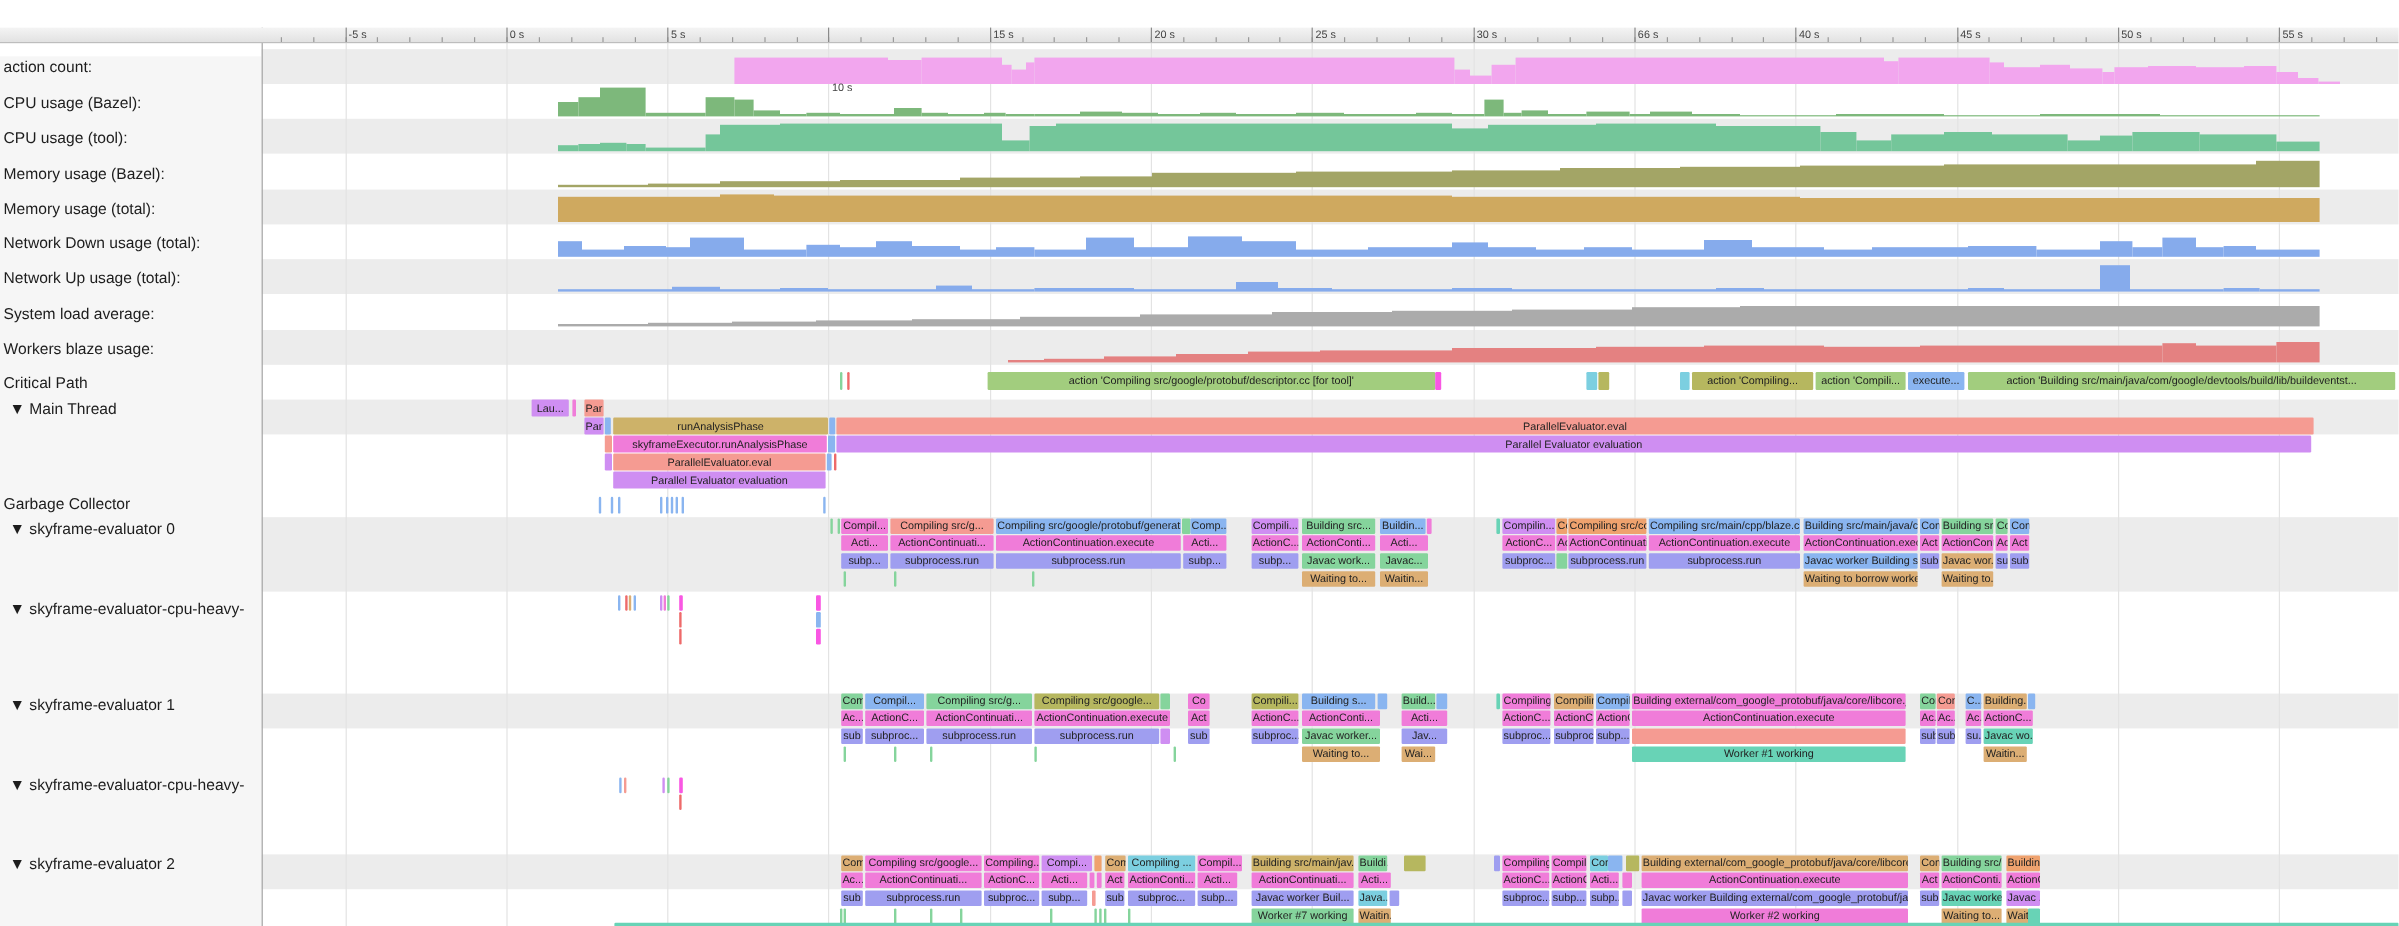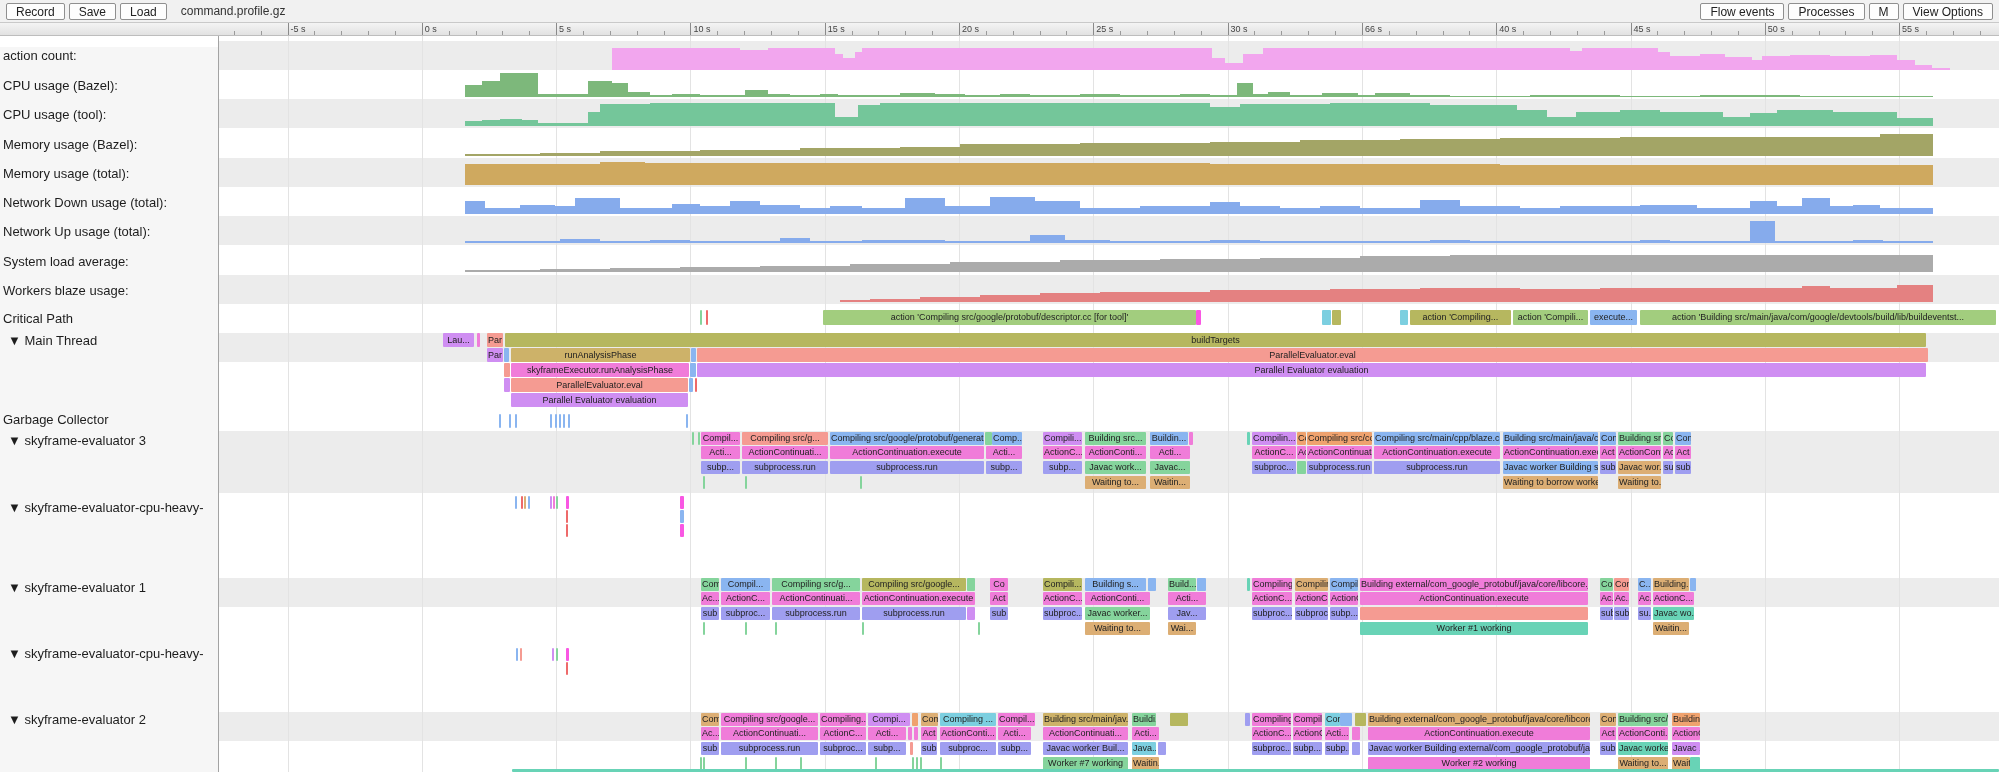--- a/index.html
+++ b/index.html
@@ -263,21 +263,20 @@
       <div class="evt" style="left: 1322px; width: 9px; top: 310px; height: 15px; line-height: 15px; background: rgb(124, 207, 224);"></div>
       <div class="evt" style="left: 1332px; width: 9px; top: 310px; height: 15px; line-height: 15px; background: rgb(182, 183, 95);"></div>
       <div class="evt" style="left: 1400px; width: 8px; top: 310px; height: 15px; line-height: 15px; background: rgb(124, 207, 224);"></div>
       <div class="evt" style="left: 1410px; width: 101px; top: 310px; height: 15px; line-height: 15px; background: rgb(182, 183, 95);">action 'Compiling...</div>
       <div class="evt" style="left: 1513px; width: 75px; top: 310px; height: 15px; line-height: 15px; background: rgb(162, 205, 126);">action 'Compili...</div>
       <div class="evt" style="left: 1590px; width: 47px; top: 310px; height: 15px; line-height: 15px; background: rgb(138, 181, 240);">execute...</div>
       <div class="evt" style="left: 1640px; width: 356px; top: 310px; height: 15px; line-height: 15px; background: rgb(162, 205, 126);">action 'Building src/main/java/com/google/devtools/build/lib/buildeventst...</div>
       <div class="evt" style="left: 443px; width: 31px; top: 333px; height: 14px; line-height: 14px; background: rgb(207, 142, 242);">Lau...</div>
       <div class="evt" style="left: 477px; width: 3px; top: 333px; height: 14px; line-height: 14px; background: rgb(240, 124, 217);"></div>
       <div class="evt" style="left: 487px; width: 16px; top: 333px; height: 14px; line-height: 14px; background: rgb(245, 155, 146);">Par</div>
-      <div class="evt" style="left: 505px; width: 1421px; top: 333px; height: 14px; line-height: 14px; background: rgb(182, 183, 95);">buildTargets</div>
       <div class="evt" style="left: 487px; width: 16px; top: 348px; height: 14px; line-height: 14px; background: rgb(207, 142, 242);">Par</div>
       <div class="evt" style="left: 504px; width: 5px; top: 348px; height: 14px; line-height: 14px; background: rgb(138, 181, 240);"></div>
       <div class="evt" style="left: 511px; width: 179px; top: 348px; height: 14px; line-height: 14px; background: rgb(205, 178, 105);">runAnalysisPhase</div>
       <div class="evt" style="left: 691px; width: 5px; top: 348px; height: 14px; line-height: 14px; background: rgb(138, 181, 240);"></div>
       <div class="evt" style="left: 697px; width: 1231px; top: 348px; height: 14px; line-height: 14px; background: rgb(245, 155, 146);">ParallelEvaluator.eval</div>
       <div class="evt" style="left: 504px; width: 6px; top: 363px; height: 14px; line-height: 14px; background: rgb(245, 155, 146);"></div>
       <div class="evt" style="left: 511px; width: 178px; top: 363px; height: 14px; line-height: 14px; background: rgb(240, 124, 217);">skyframeExecutor.runAnalysisPhase</div>
       <div class="evt" style="left: 690px; width: 6px; top: 363px; height: 14px; line-height: 14px; background: rgb(138, 181, 240);"></div>
       <div class="evt" style="left: 697px; width: 1229px; top: 363px; height: 14px; line-height: 14px; background: rgb(207, 142, 242);">Parallel Evaluator evaluation</div>
       <div class="evt" style="left: 504px; width: 6px; top: 378px; height: 14px; line-height: 14px; background: rgb(207, 142, 242);"></div>
@@ -519,38 +518,27 @@
       <div class="slabel" style="top: 60px; left: 3px;">CPU usage (tool):</div>
       <div class="slabel" style="top: 90px; left: 3px;">Memory usage (Bazel):</div>
       <div class="slabel" style="top: 119px; left: 3px;">Memory usage (total):</div>
       <div class="slabel" style="top: 148px; left: 3px;">Network Down usage (total):</div>
       <div class="slabel" style="top: 177px; left: 3px;">Network Up usage (total):</div>
       <div class="slabel" style="top: 207px; left: 3px;">System load average:</div>
       <div class="slabel" style="top: 236px; left: 3px;">Workers blaze usage:</div>
       <div class="slabel" style="top: 264px; left: 3px;">Critical Path</div>
       <div class="slabel" style="top: 286px; left: 8px;">▼ Main Thread</div>
       <div class="slabel" style="top: 365px; left: 3px;">Garbage Collector</div>
-      <div class="slabel" style="top: 386px; left: 8px;">▼ skyframe-evaluator 3</div>
+      <div class="slabel" style="top: 386px; left: 8px;">▼ skyframe-evaluator 0</div>
       <div class="slabel" style="top: 453px; left: 8px;">▼ skyframe-evaluator-cpu-heavy-</div>
       <div class="slabel" style="top: 533px; left: 8px;">▼ skyframe-evaluator 1</div>
       <div class="slabel" style="top: 599px; left: 8px;">▼ skyframe-evaluator-cpu-heavy-</div>
       <div class="slabel" style="top: 665px; left: 8px;">▼ skyframe-evaluator 2</div>
     </div>
   <div class="divider"></div>
-  <div class="toolbar">
-    <button class="btn">Record</button>
-    <button class="btn">Save</button>
-    <button class="btn">Load</button>
-    <span class="filename">command.profile.gz</span>
-    <span class="spacer"></span>
-    <button class="btn">Flow events</button>
-    <button class="btn">Processes</button>
-    <button class="btn">M</button>
-    <button class="btn">View Options</button>
-  </div>
   <div class="ruler" id="ruler">
       <div class="mtick" style="left: 233.8px;"></div>
       <div class="mtick" style="left: 260.66px;"></div>
       <div class="mtick" style="left: 287.52px;"></div>
       <div class="mtick" style="left: 314.38px;"></div>
       <div class="mtick" style="left: 341.24px;"></div>
       <div class="mtick" style="left: 368.1px;"></div>
       <div class="mtick" style="left: 394.96px;"></div>
       <div class="mtick" style="left: 421.82px;"></div>
       <div class="mtick" style="left: 448.68px;"></div>
@@ -611,21 +599,21 @@
       <div class="mtick" style="left: 1925.98px;"></div>
       <div class="mtick" style="left: 1952.84px;"></div>
       <div class="mtick" style="left: 1979.7px;"></div>
       <div class="Mtick" style="left: 287.5px;"></div>
       <div class="tlabel" style="left: 290.5px;">-5 s</div>
       <div class="Mtick" style="left: 421.8px;"></div>
       <div class="tlabel" style="left: 424.8px;">0 s</div>
       <div class="Mtick" style="left: 556.1px;"></div>
       <div class="tlabel" style="left: 559.1px;">5 s</div>
       <div class="Mtick" style="left: 690.4px;"></div>
-      <div class="tlabel" style="left: 693.4px;">10 s</div>
+      <div class="tlabel" style="left: 693.4px; margin-top: 44px;">10 s</div>
       <div class="Mtick" style="left: 824.7px;"></div>
       <div class="tlabel" style="left: 827.7px;">15 s</div>
       <div class="Mtick" style="left: 959px;"></div>
       <div class="tlabel" style="left: 962px;">20 s</div>
       <div class="Mtick" style="left: 1093.3px;"></div>
       <div class="tlabel" style="left: 1096.3px;">25 s</div>
       <div class="Mtick" style="left: 1227.6px;"></div>
       <div class="tlabel" style="left: 1230.6px;">30 s</div>
       <div class="Mtick" style="left: 1361.9px;"></div>
       <div class="tlabel" style="left: 1364.9px;">66 s</div>

